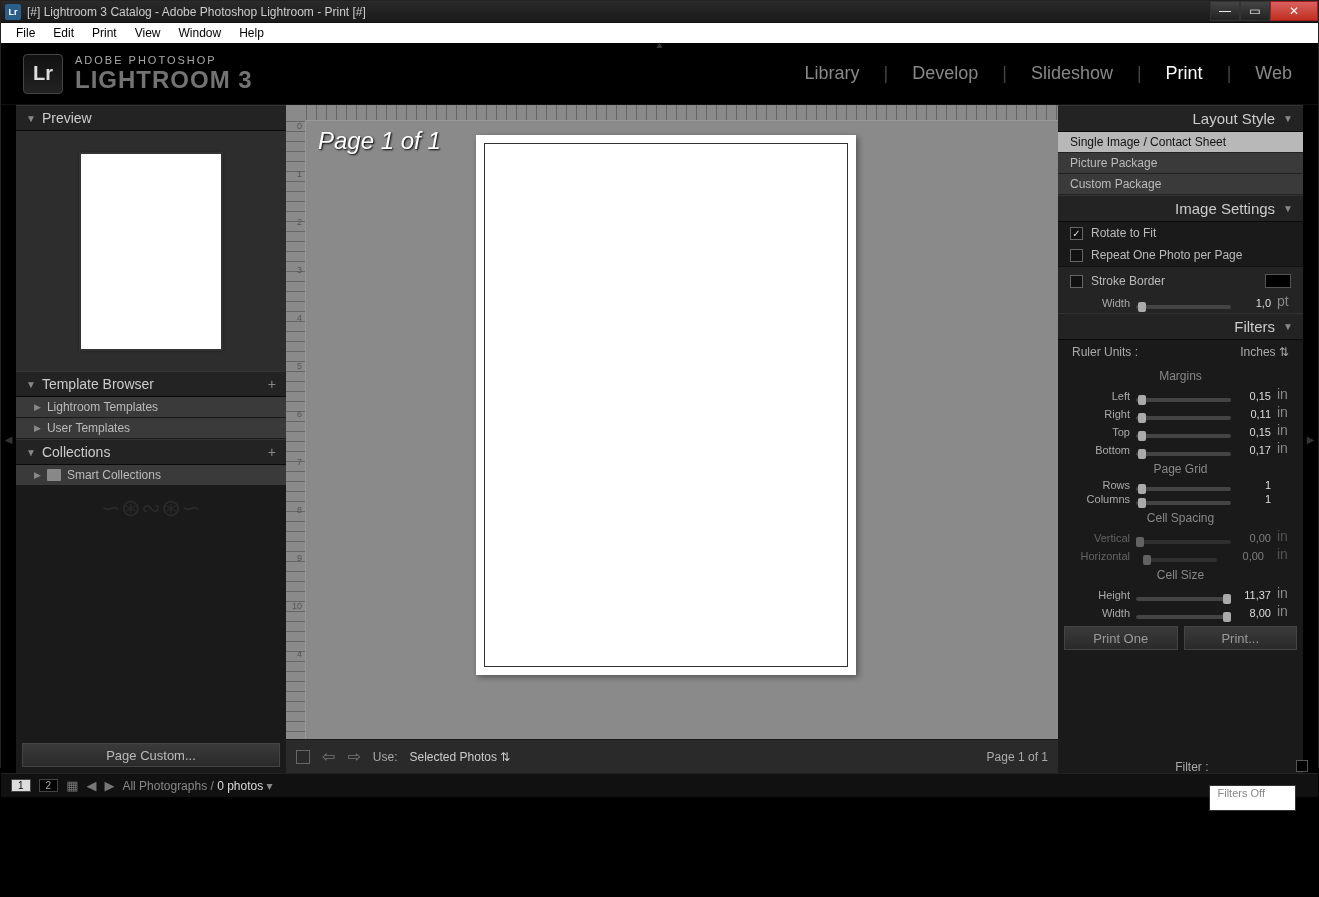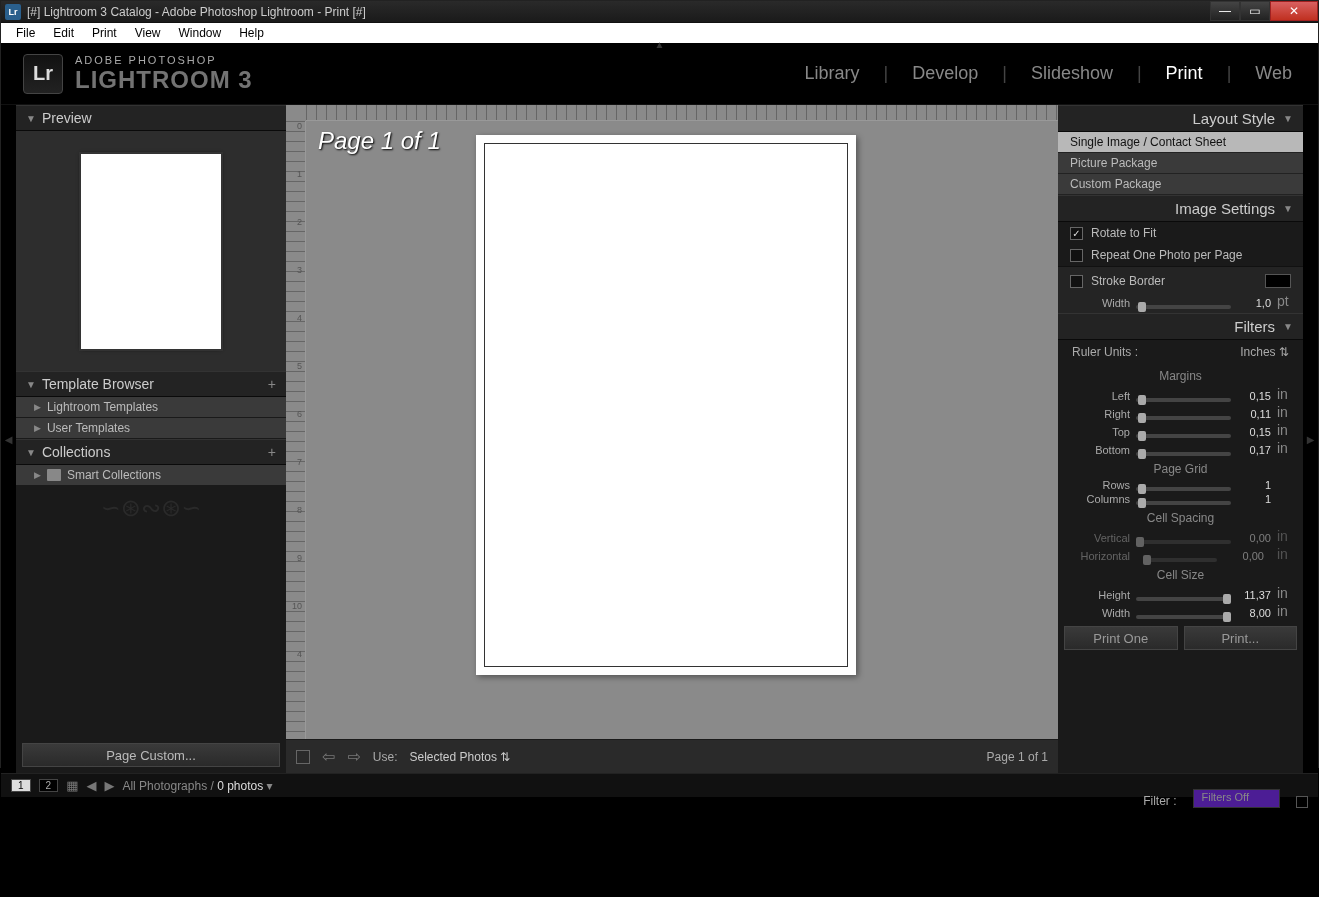--- a/index.html
+++ b/index.html
@@ -85,22 +85,22 @@
 
 
 .filmstrip-head { height: 24px; background: #111; display: flex; align-items: center; padding: 0 10px; gap: 10px; color: #aaa; font-size: 12px; border-top: 1px solid #222; }
 .fs-left { display: flex; align-items: center; gap: 8px; }
 .fs-num { padding: 0 6px; border: 1px solid #444; background: #000; font-size: 10px; }
 .fs-num.active { background: #ddd; color: #000; }
 .fs-grid { color: #777; font-size: 13px; }
 .fs-arr { color: #777; font-size: 13px; }
 .fs-crumb { color: #888; }
 .fs-crumb b { color: #ddd; font-weight: normal; }
-.fs-right { margin-left: auto; display: flex; align-items: flex-end; gap: 16px; }
-.fs-filter { border: 1px solid #333; padding: 1px 30px 4px 8px; background: #4c1d95; color: #888; font-size: 11px; margin-top: 25px; }
+.fs-right { margin-left: auto; display: flex; align-items: flex-start; gap: 0; }
+.fs-filter { border: 1px solid #333; padding: 1px 30px 11px 8px; background: #ffffff; color: #888; font-size: 11px; margin-top: 25px; }
 .fs-sq { width: 12px; height: 12px; border: 1px solid #555; background: #000; }
 .filmstrip { height: 98px; background: #000; }
 </style>
 </head>
 <body>
 
 <div class="window">
 
   <div class="titlebar">
     <div class="ico">Lr</div>

